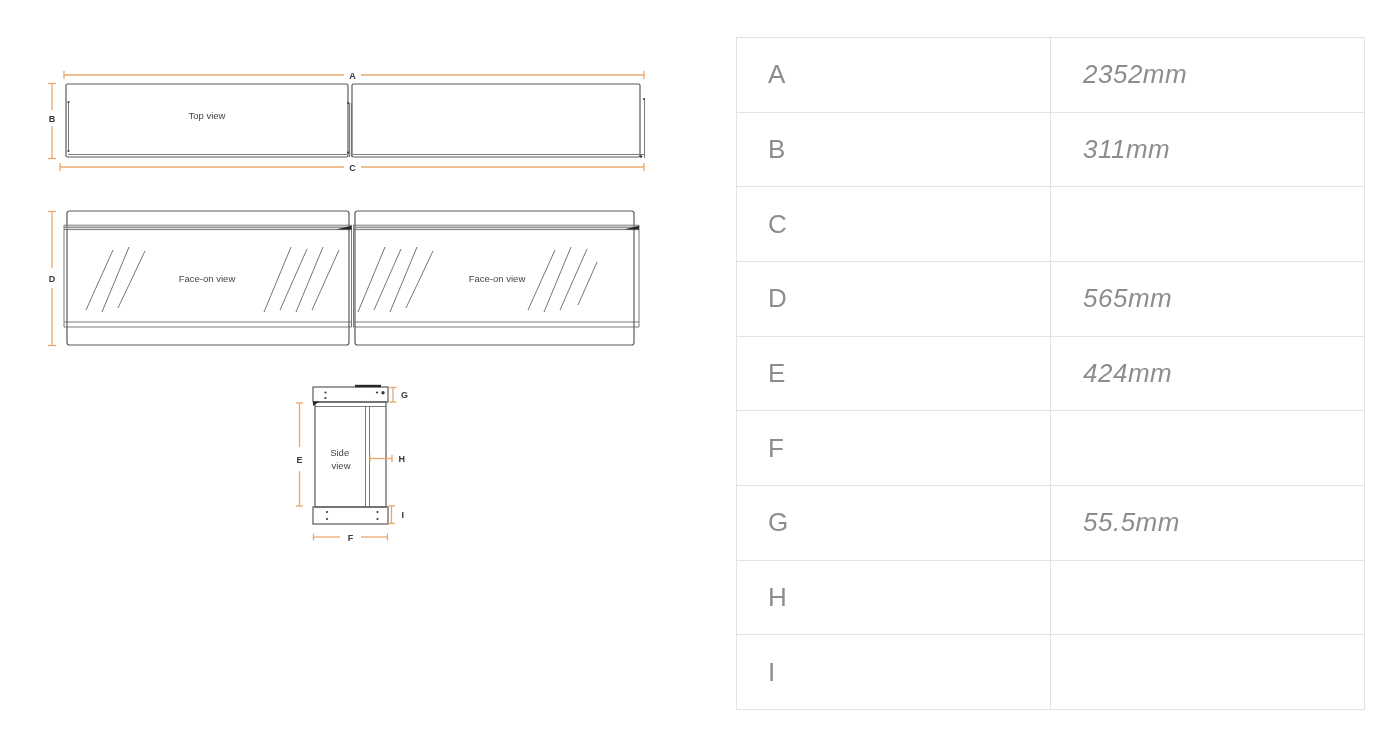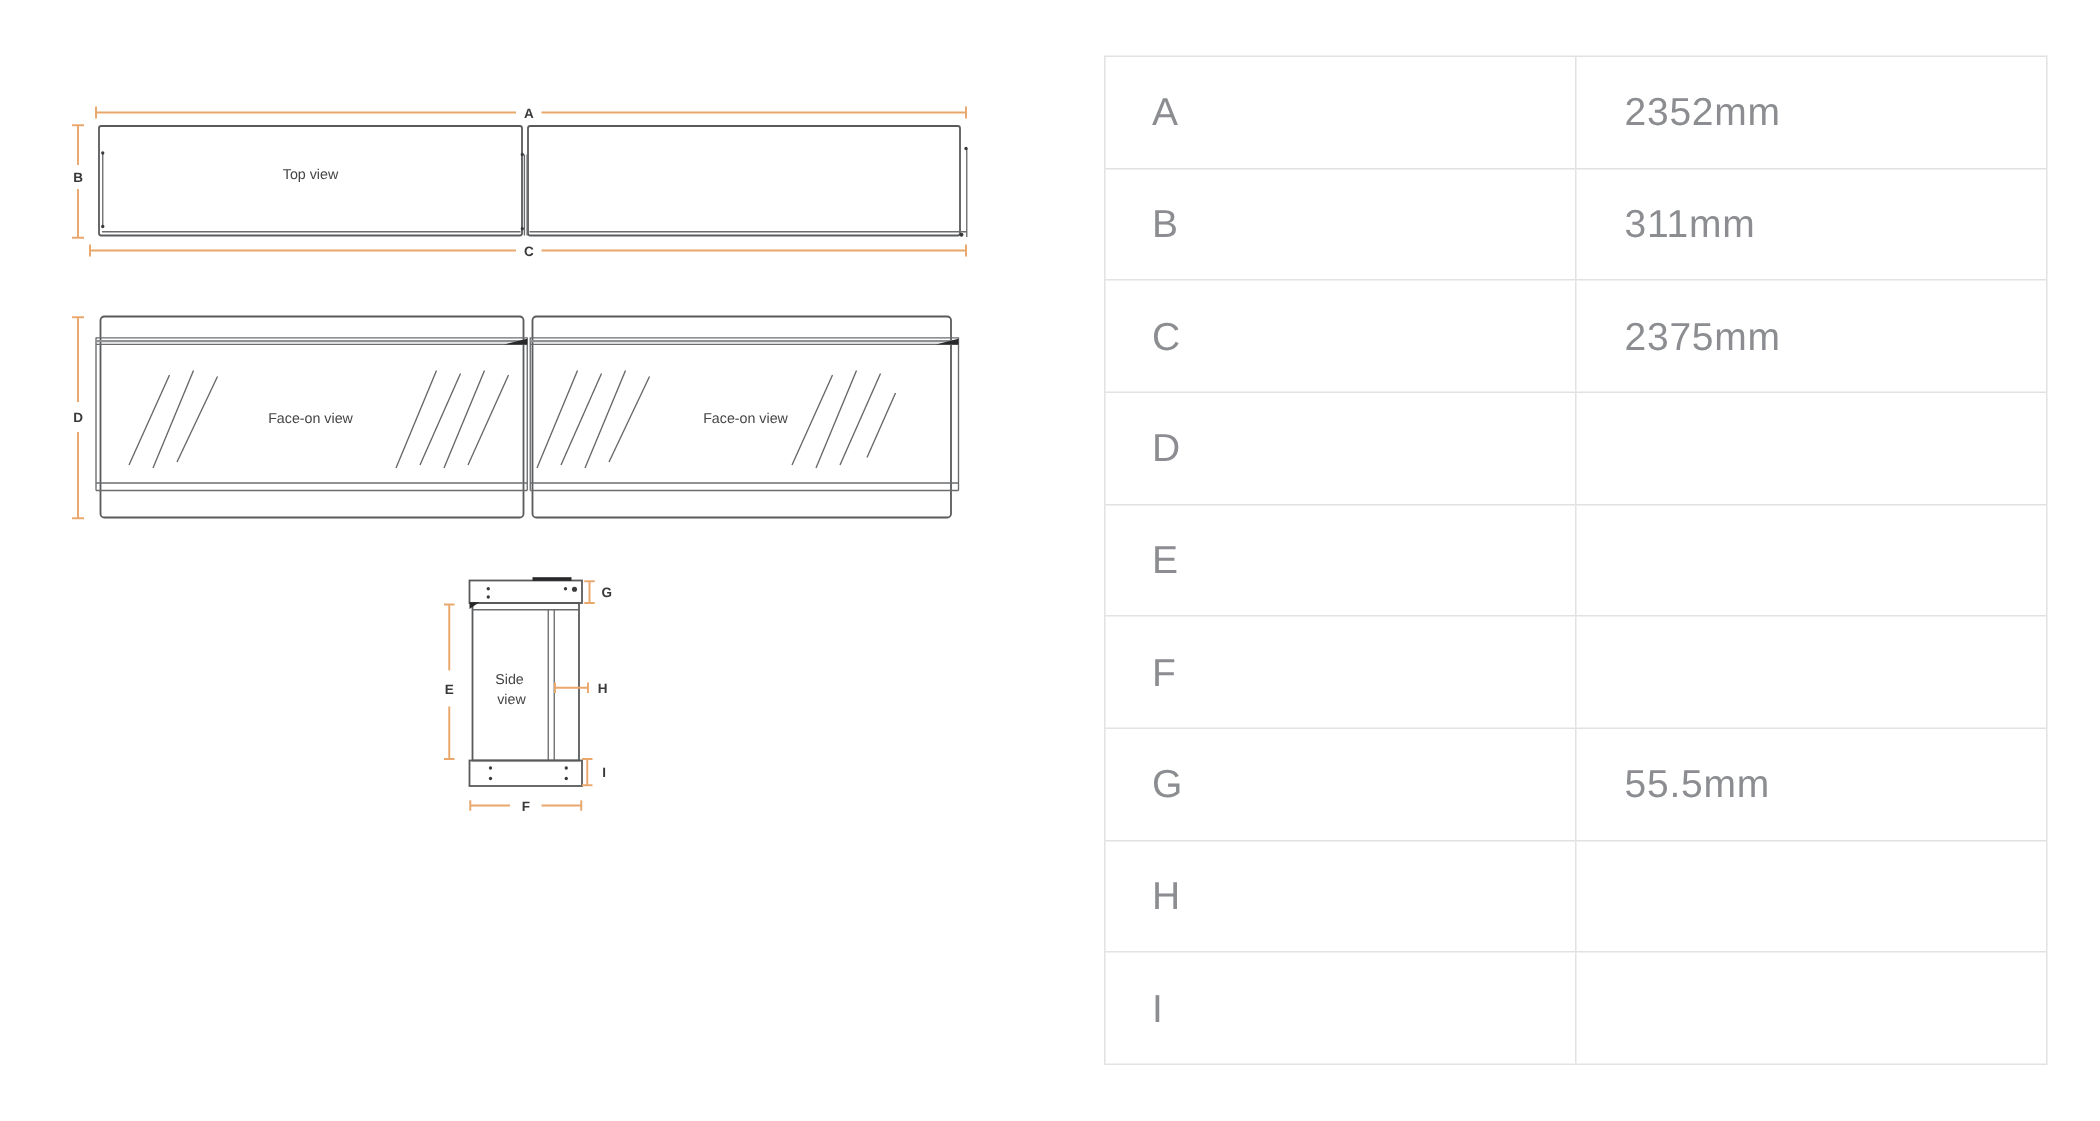--- a/index.html
+++ b/index.html
@@ -59,20 +59,21 @@
     letter-spacing: 0.5px;
   }
   .cell-key {
     width: 314px;
     border-right: 1px solid #e2e2e3;
     padding-left: 31px;
   }
   .cell-val {
     flex: 1;
     padding-left: 32px;
+    font-style: italic;
   }
 </style>
 </head>
 <body>
 
 <div class="canvas">
 
   <svg class="diagram-svg" width="700" height="747" viewBox="0 0 700 747">
 
     <g>
@@ -247,27 +248,28 @@
     <div class="spec-row">
       <div class="cell cell-key">A</div>
       <div class="cell cell-val">2352mm</div>
     </div>
     <div class="spec-row">
       <div class="cell cell-key">B</div>
       <div class="cell cell-val">311mm</div>
     </div>
     <div class="spec-row">
       <div class="cell cell-key">C</div>
-      <div class="cell cell-val">2375mm</div>
     </div>
     <div class="spec-row">
       <div class="cell cell-key">D</div>
+      <div class="cell cell-val">565mm</div>
     </div>
     <div class="spec-row">
       <div class="cell cell-key">E</div>
+      <div class="cell cell-val">424mm</div>
     </div>
     <div class="spec-row">
       <div class="cell cell-key">F</div>
     </div>
     <div class="spec-row">
       <div class="cell cell-key">G</div>
       <div class="cell cell-val">55.5mm</div>
     </div>
     <div class="spec-row">
       <div class="cell cell-key">H</div>

